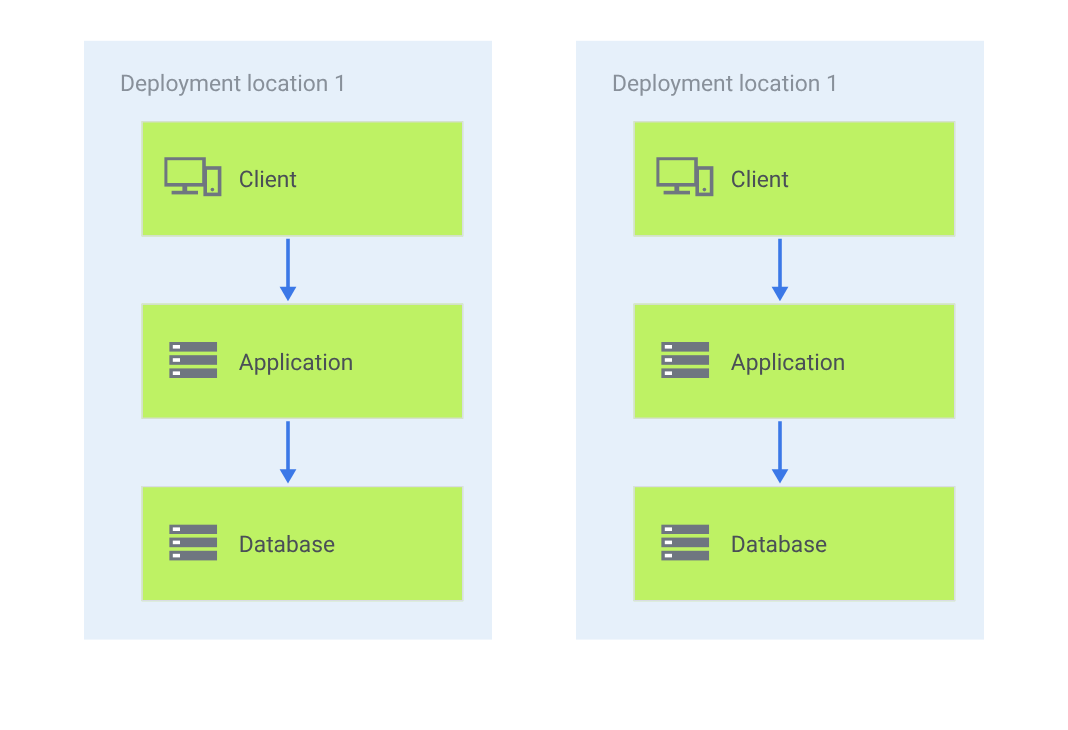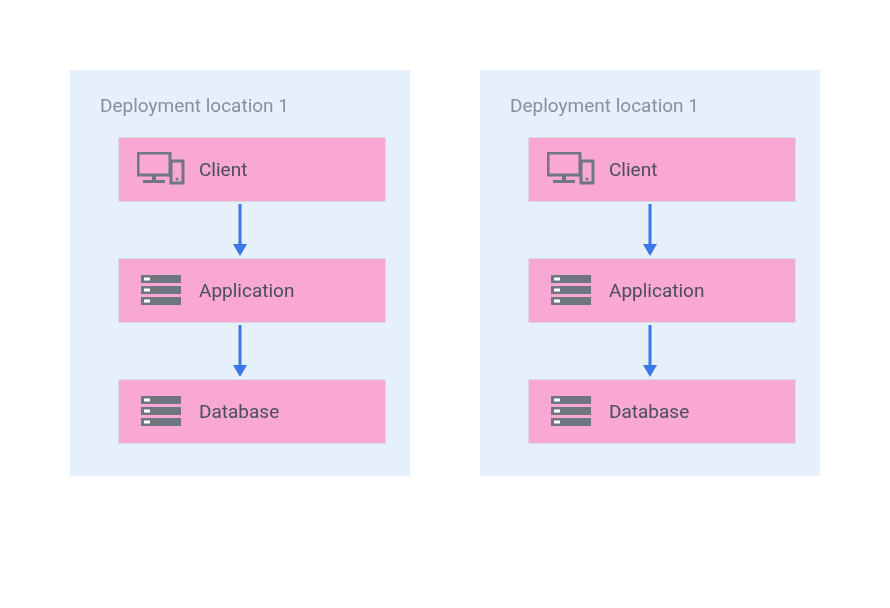--- a/index.html
+++ b/index.html
@@ -12,43 +12,43 @@
       background: #ffffff;
       width: 890px;
       height: 608px;
       position: relative;
       overflow: hidden;
     }
     .canvas {
       display: flex;
       justify-content: center;
       gap: 70px;
-      padding: 70px 40px;
+      padding: 34px 40px;
     }
     .location-panel {
       background: #e6f0fa;
       width: 340px;
       padding: 24px 24px 32px 24px;
       display: flex;
       flex-direction: column;
       align-items: center;
     }
     .location-title {
       color: #88909a;
       font-size: 19px;
       font-weight: 400;
       align-self: flex-start;
       margin-bottom: 20px;
       margin-left: 6px;
     }
     .node {
-      background: #f9a8d4;
+      background: #bef264;
       border: 1px solid #d9dde2;
       width: 268px;
-      height: 65px;
+      height: 96px;
       display: flex;
       align-items: center;
       padding: 0 16px;
       margin-left: 24px;
     }
     .node .icon {
       width: 52px;
       display: flex;
       justify-content: center;
       align-items: center;

